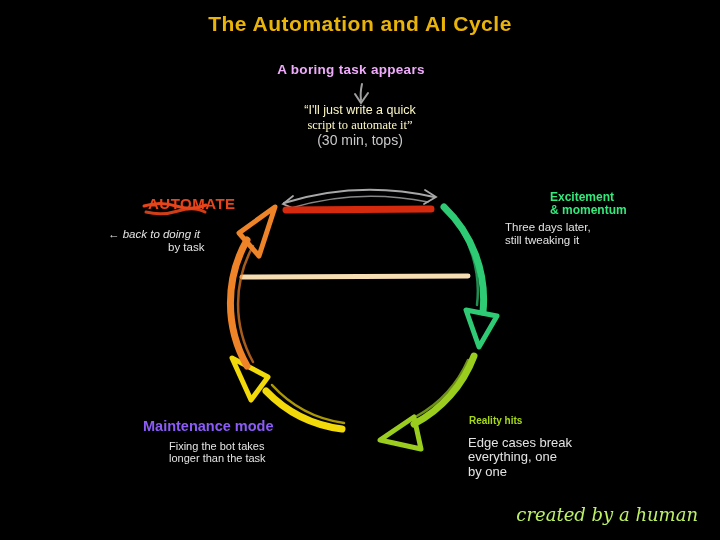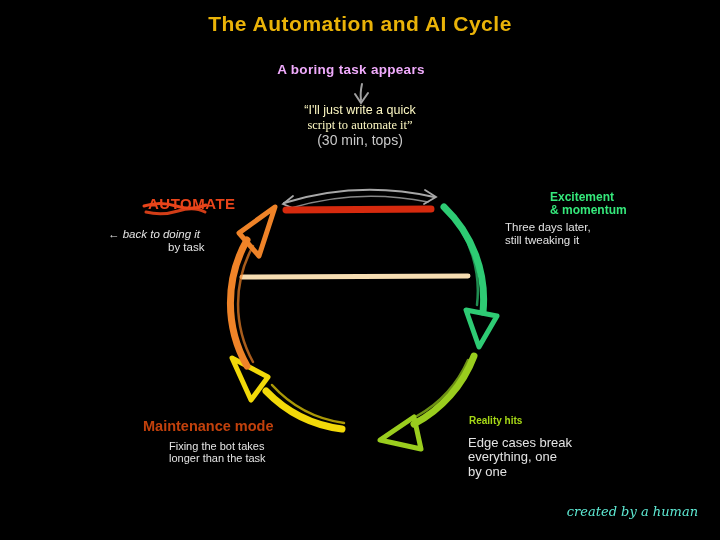--- a/index.html
+++ b/index.html
@@ -21,27 +21,27 @@
   .start-line{left:0;right:0;text-align:center;color:#fef9c3;font-size:12.5px;}
   .start-line.l1{top:103px;}
   .start-line.l2{top:118px;font-family:Liberation Serif, serif;}
   .start-line.l3{top:132px;color:#c9c9c9;font-size:14px;}
   .stage-label{font-weight:700;line-height:1.05;}
   .stage-sub{color:#e3e3e3;font-size:11.5px;line-height:1.1;}
   .green-label{left:507px;top:191px;color:#35e87b;font-size:12px;margin-left:43px;}
   .green-sub{left:505px;top:221px;}
   .yg-label{left:469px;top:416px;color:#a6d816;font-size:10px;}
   .yg-sub{left:468px;top:436px;font-size:13px;}
-  .yellow-label{left:143px;top:419px;color:#c2410c;font-size:14.5px;}
+  .yellow-label{left:143px;top:419px;color:#8b5cf6;font-size:14.5px;}
   .yellow-sub{left:150px;top:440px;font-size:11px;margin-left:19px;}
   .red-label{left:148px;top:196px;color:#e8441a;font-size:15px;letter-spacing:.5px;}
   .red-sub1{left:108px;top:228px;font-style:italic;}
   .red-sub2{left:168px;top:241px;}
   .watermark{
-    right:22px;top:504px;color:#5eead4;font-size:13px;
+    right:22px;top:504px;color:#bef264;font-size:18px;
     font-family:"DejaVu Serif",serif;font-style:italic;
   }
   svg.doodles{position:absolute;left:0;top:0;}
 </style>
 </head>
 <body>
 
 <svg class="doodles" width="720" height="540" viewBox="0 0 720 540">
 
   <g stroke="#a8a8a8" fill="none" stroke-linecap="round">

